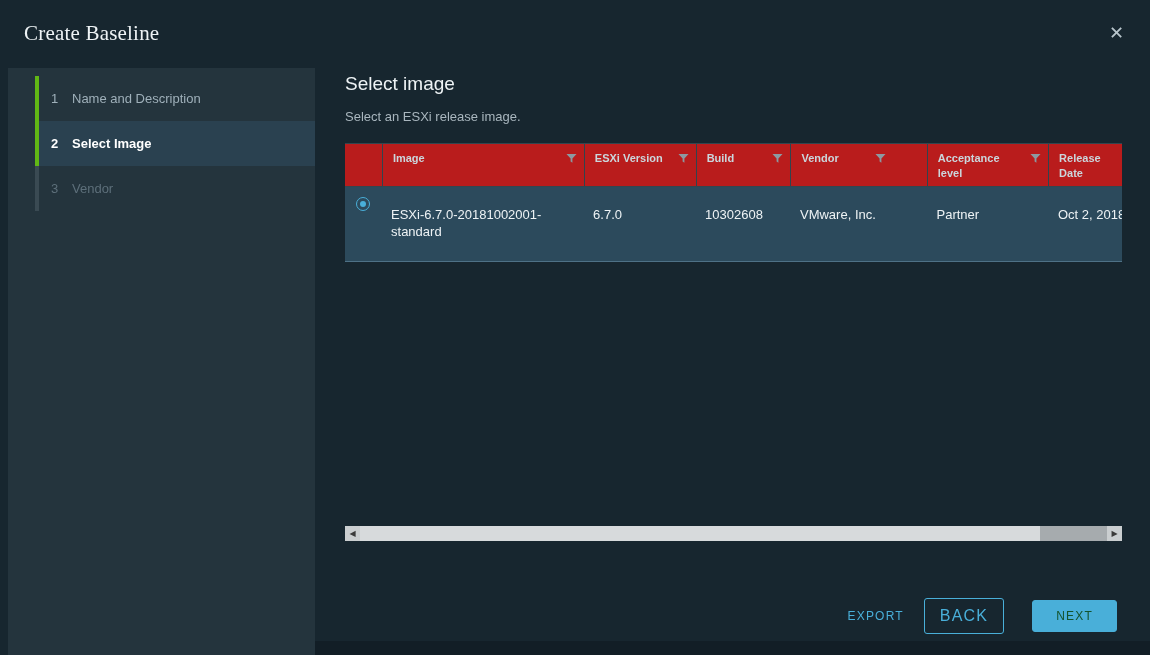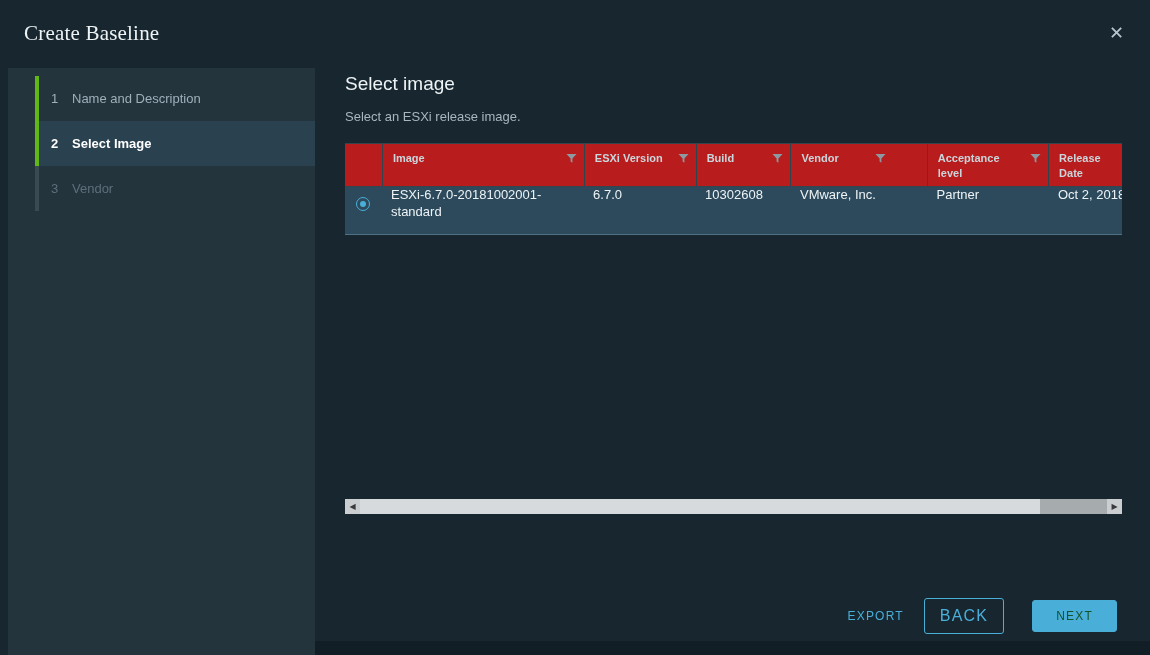--- a/index.html
+++ b/index.html
@@ -43,21 +43,21 @@
 
   .c0 { width:38px; }
   .c1 { width:212px; }
   .c2 { width:117px; }
   .c3 { width:99px; }
   .c4 { width:107px; }
   .c5 { width:127px;margin-left:34px; }
   .c6 { width:77px; }
 
   .grid-row { display:flex; min-height:48px; background:#2c4a5c; border-bottom:1px solid #4e7186; cursor:pointer; }
-  .cell { padding:0 10px; font-size:13px; color:#eef3f5; line-height:1.3; overflow-wrap:break-word; }
+  .cell { padding:20px 10px; font-size:13px; color:#eef3f5; line-height:1.3; overflow-wrap:break-word; }
   .cell.nowrap { white-space:nowrap; overflow:hidden; }
   .radio-cell { display:flex; justify-content:center; padding-top:10px; }
   .radio { position:relative; width:14px; height:14px; border:1px solid #49afd9; border-radius:50%; flex:0 0 auto; cursor:pointer; }
   .radio .dot { position:absolute; left:3px; top:3px; width:6px; height:6px; border-radius:50%; background:#49afd9; }
 
   .grid-empty { height:262px; }
 
   .grid-foot { height:32px; border-top:1px solid #34454f; display:flex; align-items:center; justify-content:space-between; padding:0 10px 0 24px; }
   .export-link { color:#49afd9; font-size:12px; letter-spacing:1px; font-weight:500; text-decoration:none; cursor:pointer; }
   .row-count { color:#d7dee2; font-size:11px; }

